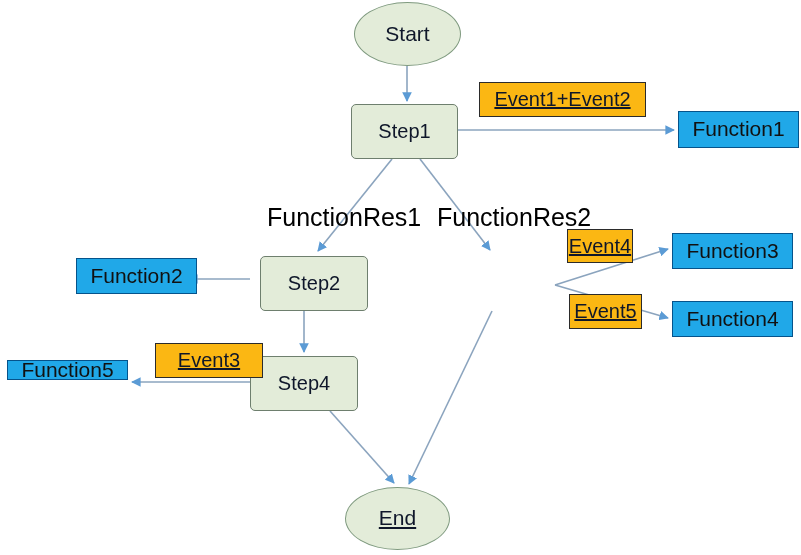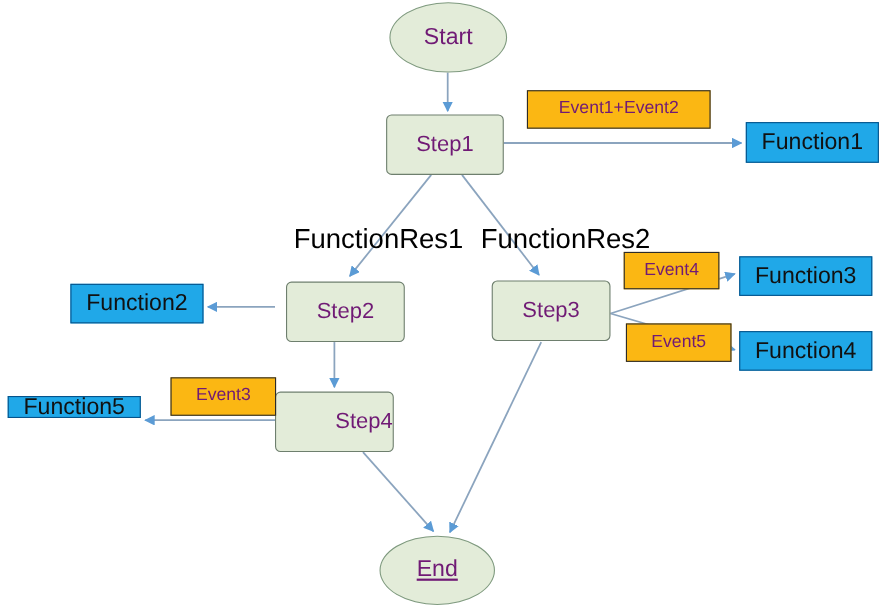--- a/index.html
+++ b/index.html
@@ -25,41 +25,42 @@
     width: 801px;
     height: 555px;
   }
   .node {
     position: absolute;
     box-sizing: border-box;
     display: flex;
     align-items: center;
     justify-content: center;
     text-align: center;
-    color: #701a75;
+    color: #0f172a;
     line-height: 1.05;
     white-space: nowrap;
   }
   .node-terminator {
     background: #e3ecd9;
     border: 1px solid #7f9a7f;
     border-radius: 50%;
     font-size: 21px;
   }
   .node-step {
     background: #e3ecd9;
     border: 1px solid #6e7f6e;
     border-radius: 5px;
     font-size: 20px;
   }
   .node-event {
     background: #fbb713;
     border: 1px solid #2b2b2b;
     border-radius: 0;
-    font-size: 16px;
+    font-size: 20px;
+    text-decoration: underline;
   }
   .node-function {
     background: #20a8e8;
     border: 1px solid #05538b;
     border-radius: 0;
     font-size: 21px;
     color: #111111;
   }
   .edge-label {
     position: absolute;
@@ -99,53 +100,50 @@
   </div>
 
   <div class="node node-step" style="left:351px; top:104px; width:107px; height:55px;">
     <span>Step1</span>
   </div>
 
   <div class="node node-step" style="left:260px; top:256px; width:108px; height:55px;">
     <span>Step2</span>
   </div>
 
-  <div class="node node-step" style="left:447px; top:255px; width:108px; height:55px;">
-    <span>Step3</span>
-  </div>
 
-  <div class="node node-step" style="left:250px; top:356px; width:108px; height:55px;justify-content:flex-end;">
+  <div class="node node-step" style="left:250px; top:356px; width:108px; height:55px;">
     <span>Step4</span>
   </div>
 
   <div class="node node-terminator" style="left:345px; top:487px; width:105px; height:63px;text-decoration:underline;">
     <span>End</span>
   </div>
 
   <div class="node node-event" style="left:479px; top:82px; width:167px; height:35px;">
     <span>Event1+Event2</span>
   </div>
 
-  <div class="node node-event" style="left:155px; top:343px; width:96px; height:35px;">
+  <div class="node node-event" style="left:155px; top:343px; width:108px; height:35px;">
     <span>Event3</span>
   </div>
 
-  <div class="node node-event" style="left:567px; top:229px; width:87px; height:34px;">
+  <div class="node node-event" style="left:567px; top:229px; width:66px; height:34px;">
     <span>Event4</span>
   </div>
 
-  <div class="node node-event" style="left:569px; top:294px; width:96px; height:35px;">
+  <div class="node node-event" style="left:569px; top:294px; width:73px; height:35px;">
     <span>Event5</span>
   </div>
 
   <div class="node node-function" style="left:678px; top:111px; width:121px; height:37px;">
     <span>Function1</span>
   </div>
 
-  <div class="node node-function" style="left:64px; top:258px; width:121px; height:36px;">
+  <div class="node node-function" style="left:76px; top:258px; width:121px; height:36px;">
     <span>Function2</span>
   </div>
 
   <div class="node node-function" style="left:672px; top:233px; width:121px; height:36px;">
     <span>Function3</span>
   </div>
 
   <div class="node node-function" style="left:672px; top:301px; width:121px; height:36px;">
     <span>Function4</span>
   </div>

